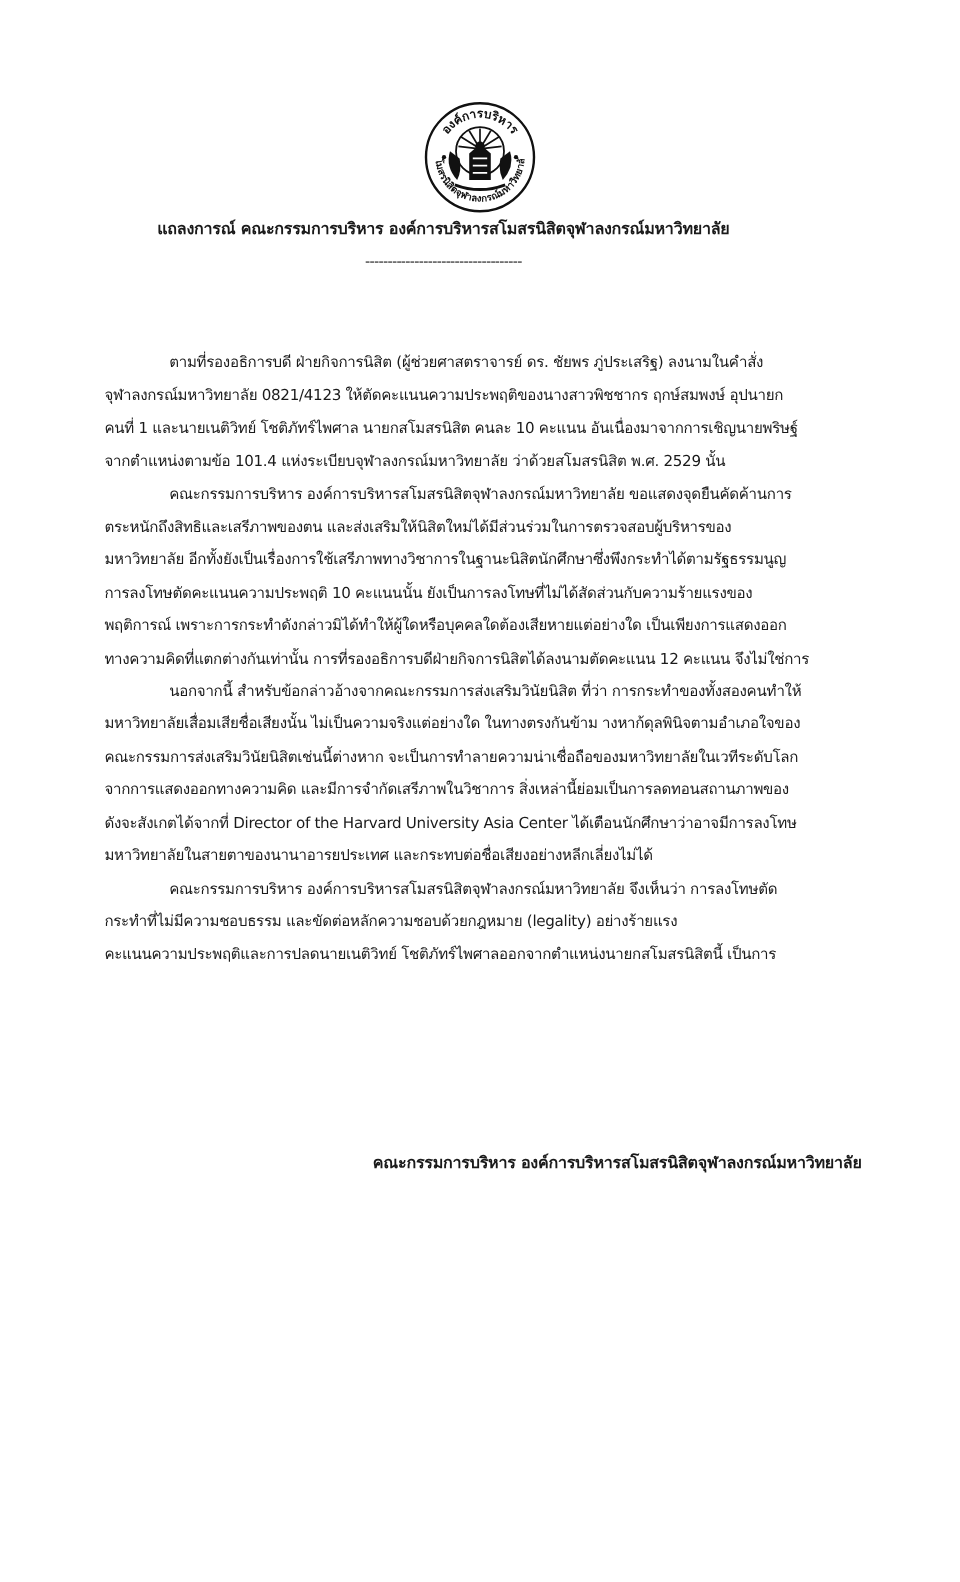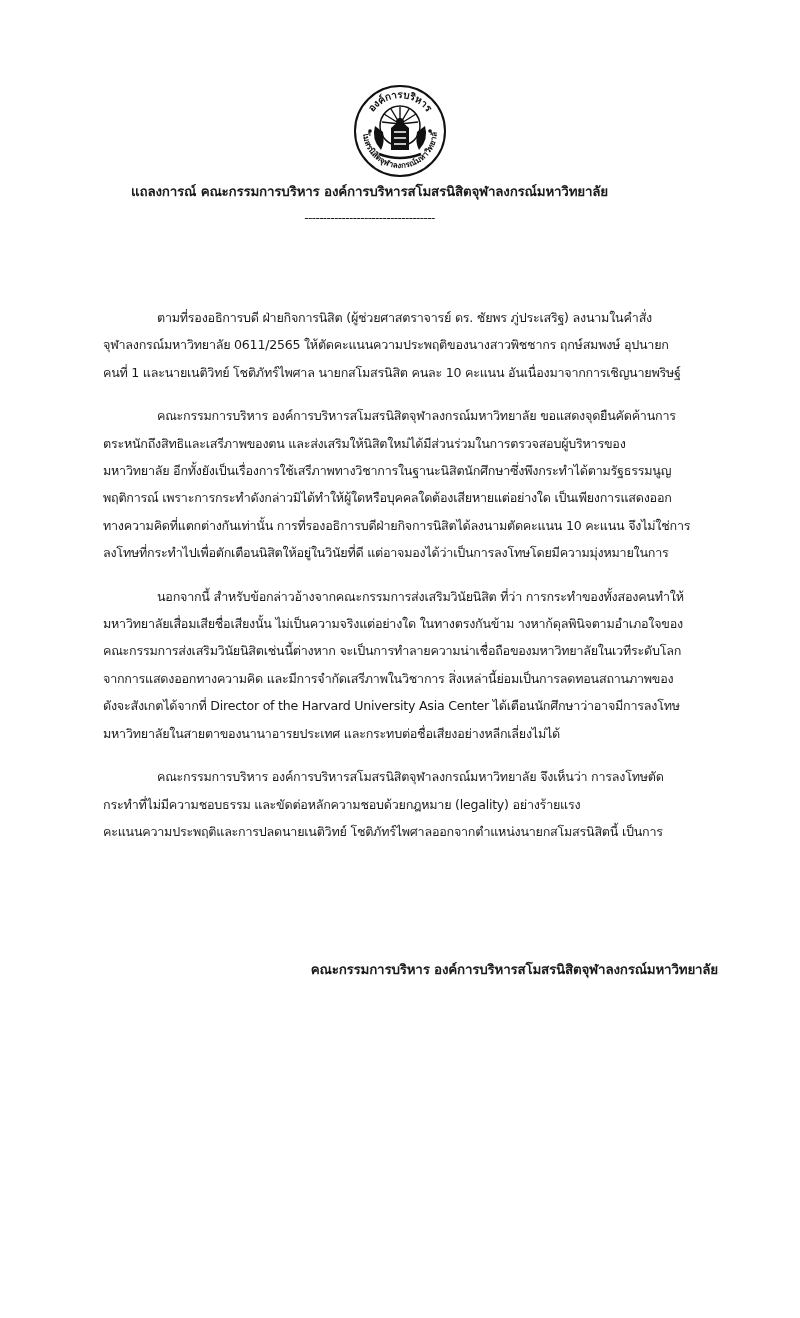--- a/index.html
+++ b/index.html
@@ -23,21 +23,21 @@
       letter-spacing: -0.2px;
     }
     .divider-dashes {
       font-size: 12px; line-height: 18px; margin-top: 4px; letter-spacing: -0.6px;
       color: #222;
     }
     .body-text {
       position: absolute; left: 87px; top: 288px; width: 628px;
       font-size: 12.6px; line-height: 27.4px; letter-spacing: -0.25px;
     }
-    .para { margin: 16px; padding: 0; }
+    .para { margin: 0; padding: 0; }
     .line { display: block; white-space: nowrap; }
     .indent { padding-left: 54px; }
     .signature {
       position: absolute; left: 0; top: 956px; width: 718px; text-align: right;
       font-weight: bold; font-size: 13.4px; line-height: 27px; white-space: nowrap;
       letter-spacing: -0.2px;
     }
   </style>
 </head>
 <body>
@@ -80,30 +80,31 @@
   </div>
 
   <div class="title-block">
     <div class="title-line">แถลงการณ์ คณะกรรมการบริหาร องค์การบริหารสโมสรนิสิตจุฬาลงกรณ์มหาวิทยาลัย</div>
     <div class="divider-dashes">-----------------------------------</div>
   </div>
 
   <div class="body-text">
     <div class="para">
       <span class="line indent">ตามที่รองอธิการบดี ฝ่ายกิจการนิสิต (ผู้ช่วยศาสตราจารย์ ดร. ชัยพร ภู่ประเสริฐ) ลงนามในคำสั่ง</span>
-      <span class="line">จุฬาลงกรณ์มหาวิทยาลัย 0611/2565 ให้ตัดคะแนนความประพฤติของนางสาวพิชชากร ฤกษ์สมพงษ์ อุปนายก</span>
+      <span class="line">จุฬาลงกรณ์มหาวิทยาลัย 0821/4123 ให้ตัดคะแนนความประพฤติของนางสาวพิชชากร ฤกษ์สมพงษ์ อุปนายก</span>
       <span class="line">คนที่ 1 และนายเนติวิทย์ โชติภัทร์ไพศาล นายกสโมสรนิสิต คนละ 10 คะแนน อันเนื่องมาจากการเชิญนายพริษฐ์</span>
+      <span class="line">จากตำแหน่งตามข้อ 101.4 แห่งระเบียบจุฬาลงกรณ์มหาวิทยาลัย ว่าด้วยสโมสรนิสิต พ.ศ. 2529 นั้น</span>
     </div>
     <div class="para">
       <span class="line indent">คณะกรรมการบริหาร องค์การบริหารสโมสรนิสิตจุฬาลงกรณ์มหาวิทยาลัย ขอแสดงจุดยืนคัดค้านการ</span>
       <span class="line">ตระหนักถึงสิทธิและเสรีภาพของตน และส่งเสริมให้นิสิตใหม่ได้มีส่วนร่วมในการตรวจสอบผู้บริหารของ</span>
       <span class="line">มหาวิทยาลัย อีกทั้งยังเป็นเรื่องการใช้เสรีภาพทางวิชาการในฐานะนิสิตนักศึกษาซึ่งพึงกระทำได้ตามรัฐธรรมนูญ</span>
+      <span class="line">การลงโทษตัดคะแนนความประพฤติ 10 คะแนนนั้น ยังเป็นการลงโทษที่ไม่ได้สัดส่วนกับความร้ายแรงของ</span>
       <span class="line">พฤติการณ์ เพราะการกระทำดังกล่าวมิได้ทำให้ผู้ใดหรือบุคคลใดต้องเสียหายแต่อย่างใด เป็นเพียงการแสดงออก</span>
-      <span class="line">ทางความคิดที่แตกต่างกันเท่านั้น การที่รองอธิการบดีฝ่ายกิจการนิสิตได้ลงนามตัดคะแนน 10 คะแนน จึงไม่ใช่การ</span>
-      <span class="line">ลงโทษที่กระทำไปเพื่อตักเตือนนิสิตให้อยู่ในวินัยที่ดี แต่อาจมองได้ว่าเป็นการลงโทษโดยมีความมุ่งหมายในการ</span>
+      <span class="line">ทางความคิดที่แตกต่างกันเท่านั้น การที่รองอธิการบดีฝ่ายกิจการนิสิตได้ลงนามตัดคะแนน 12 คะแนน จึงไม่ใช่การ</span>
     </div>
     <div class="para">
       <span class="line indent">นอกจากนี้ สำหรับข้อกล่าวอ้างจากคณะกรรมการส่งเสริมวินัยนิสิต ที่ว่า การกระทำของทั้งสองคนทำให้</span>
       <span class="line">มหาวิทยาลัยเสื่อมเสียชื่อเสียงนั้น ไม่เป็นความจริงแต่อย่างใด ในทางตรงกันข้าม างหาก้ดุลพินิจตามอำเภอใจของ</span>
       <span class="line">คณะกรรมการส่งเสริมวินัยนิสิตเช่นนี้ต่างหาก จะเป็นการทำลายความน่าเชื่อถือของมหาวิทยาลัยในเวทีระดับโลก</span>
       <span class="line">จากการแสดงออกทางความคิด และมีการจำกัดเสรีภาพในวิชาการ สิ่งเหล่านี้ย่อมเป็นการลดทอนสถานภาพของ</span>
       <span class="line">ดังจะสังเกตได้จากที่ Director of the Harvard University Asia Center ได้เตือนนักศึกษาว่าอาจมีการลงโทษ</span>
       <span class="line">มหาวิทยาลัยในสายตาของนานาอารยประเทศ และกระทบต่อชื่อเสียงอย่างหลีกเลี่ยงไม่ได้</span>
     </div>
     <div class="para">

